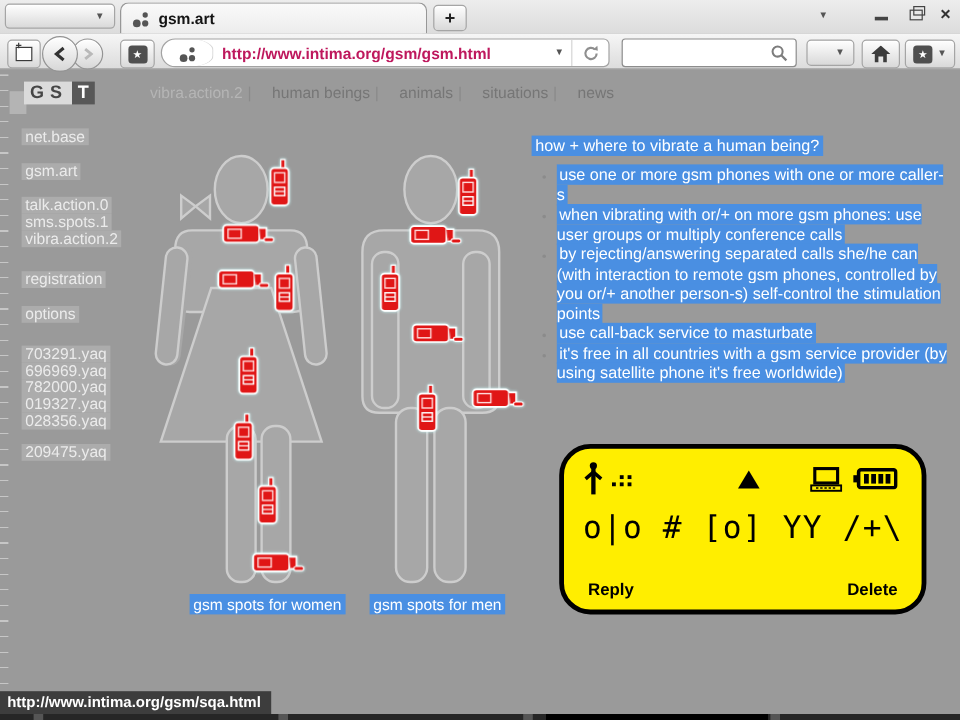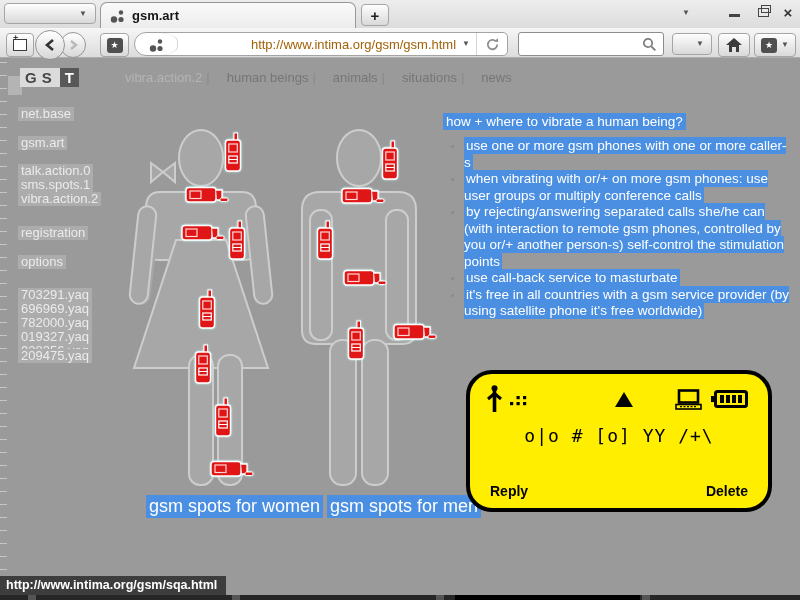--- a/index.html
+++ b/index.html
@@ -37,21 +37,21 @@
     display:flex;align-items:center;justify-content:center;}
   .back-button{left:35px;top:2px;width:28px;height:28px;z-index:2;}
   .forward-button{left:60px;top:4px;width:24px;height:24px;z-index:1;}
   .bookmark-button{left:100px;top:5px;width:27px;height:22px;}
   .dark-sq{width:16px;height:15px;background:#4f4f4f;border-radius:3px;color:#fff;
     font-size:9px;display:flex;align-items:center;justify-content:center;}
   .address-bar{position:absolute;left:134px;top:4px;width:374px;height:24px;background:#fff;
     border:1px solid #a3a3a3;border-radius:12px 5px 5px 12px;display:flex;align-items:center;box-sizing:border-box;}
   .fav-chip{width:42px;height:22px;border-right:1px solid #d5d5d5;border-radius:11px 40% 40% 11px;
     display:flex;align-items:center;justify-content:center;}
-  .url-text{font-size:13px;font-weight:normal;color:#a16207;margin-left:7px;flex:1;white-space:nowrap;overflow:hidden;text-align:right;}
+  .url-text{font-size:13px;font-weight:bold;color:#be185d;margin-left:7px;flex:1;white-space:nowrap;overflow:hidden;}
   .addr-arrow{padding:0 6px;border-right:1px solid #d5d5d5;height:100%;display:flex;align-items:center;}
   .reload-button{width:30px;display:flex;align-items:center;justify-content:center;}
   .search-field{position:absolute;left:518px;top:4px;width:146px;height:24px;background:#fff;
     border:1px solid #8d8d8d;border-radius:3px;box-sizing:border-box;display:flex;align-items:center;justify-content:flex-end;padding-right:6px;}
   .engine-dd{left:672px;top:5px;width:40px;height:22px;justify-content:flex-end;padding-right:7px;box-sizing:border-box;}
   .home-button{left:718px;top:5px;width:30px;height:22px;}
   .panels-button{left:754px;top:5px;width:40px;height:22px;gap:4px;}
   
   .page{position:absolute;left:0;top:58px;width:800px;height:537px;background:#9a9a9a;}
   .ruler{position:absolute;left:0;top:4px;width:7px;height:525px;
@@ -65,30 +65,30 @@
   .topnav{position:absolute;left:125px;top:12px;font-size:13px;color:#767676;white-space:nowrap;}
   .topnav .active{color:#b5b5b5;}
   .topnav .sep{margin:0 4px;color:#8a8a8a;}
   .topnav a{color:#767676;text-decoration:none;padding-left:13px;}
   .hl{background:#4a8fe2;color:#fff;padding:1px 3px;}
   .heading-block{position:absolute;left:443px;top:56px;width:346px;font-size:13.5px;}
   .bullets{margin:9px 0 16px 0;padding-left:21px;}
   .bullets li{margin:0;padding:0;line-height:16.5px;}
   .bullets li::marker{color:#8b8b8b;font-size:10px;}
   .bullets span{background:#4a8fe2;color:#fff;font-size:13.5px;line-height:16.5px;padding:1px 2px;}
-  .fig-label{position:absolute;font-size:18px;}
+  .fig-label{position:absolute;font-size:13px;margin-left:12px;}
   .figures{position:absolute;left:125px;top:47px;}
   
   .phone-panel{position:absolute;left:466px;top:312px;width:306px;height:142px;background:#ffee00;
     border:4px solid #000;border-radius:26px;box-sizing:border-box;}
   .screen-top{display:flex;align-items:center;padding:11px 20px 0 16px;}
   .tri{width:0;height:0;border-left:9px solid transparent;border-right:9px solid transparent;
     border-bottom:15px solid #000;margin-left:auto;}
   .screen-msg{margin-top:12px;text-align:center;font-family:"DejaVu Sans Mono",monospace;
-    font-size:18px;color:#000;letter-spacing:1px;white-space:pre;}
+    font-size:26px;color:#000;letter-spacing:1px;white-space:pre;}
   .screen-keys{position:absolute;left:20px;right:20px;bottom:9px;display:flex;
     justify-content:space-between;font-size:14px;font-weight:bold;color:#000;}
   
   .status-tooltip{position:absolute;left:0;top:518px;height:19px;background:#3d3d3d;color:#fff;
     font-size:12.5px;font-weight:bold;line-height:19px;padding:0 9px 0 6px;white-space:nowrap;}
   .bottom-strip{position:absolute;left:0;top:537px;width:800px;height:5px;background:#262626;}
   .bottom-strip i{position:absolute;top:0;height:5px;background:#555;width:8px;}
   .bottom-strip .blk{position:absolute;left:455px;width:185px;height:5px;background:#000;}
 </style>
 </head>
@@ -185,21 +185,21 @@
   <span class="chip" style="top:106px">talk.action.0</span>
   <span class="chip" style="top:120px">sms.spots.1</span>
   <span class="chip" style="top:134px">vibra.action.2</span>
   <span class="chip" style="top:168px">registration</span>
   <span class="chip" style="top:197px">options</span>
   <span class="chip" style="top:230px">703291.yaq</span>
   <span class="chip" style="top:244px">696969.yaq</span>
   <span class="chip" style="top:258px">782000.yaq</span>
   <span class="chip" style="top:272px">019327.yaq</span>
   <span class="chip" style="top:286px">028356.yaq</span>
-  <span class="chip" style="top:291px">209475.yaq</span>
+  <span class="chip" style="top:312px">209475.yaq</span>
 
   <div class="topnav">
     <span class="active">vibra.action.2</span><span class="sep">|</span><a href="#">human beings</a><span class="sep">|</span><a href="#">animals</a><span class="sep">|</span><a href="#">situations</a><span class="sep">|</span><a href="#">news</a>
   </div>
 
   <svg class="figures" width="330" height="408" viewBox="125 105 330 408">
     <defs>
       <g id="phoneV">
         <rect x="10" y="0" width="3.5" height="9" fill="#e01515" stroke="#fff" stroke-width="1"></rect>
         <rect x="1.5" y="7" width="15" height="31" rx="3" fill="#e01515" stroke="#fff" stroke-width="1.4"></rect>
@@ -252,21 +252,21 @@
       <use href="#phoneV" x="381" y="141"></use>
       <use href="#phoneH" x="342" y="186"></use>
       <use href="#phoneV" x="316" y="221"></use>
       <use href="#phoneH" x="344" y="268"></use>
       <use href="#phoneV" x="347" y="321"></use>
       <use href="#phoneH" x="394" y="322"></use>
     </g>
   </svg>
 
   <span class="fig-label hl" style="left:146px;top:437px">gsm spots for women</span>
-  <span class="fig-label hl" style="left:327px;top:437px">gsm spots for men</span>
+  <span class="fig-label hl" style="left:296px;top:437px">gsm spots for men</span>
 
   <div class="heading-block">
     <span class="hl">how + where to vibrate a human being?</span>
     <ul class="bullets">
       <li><span>use one or more gsm phones with one or more caller-s</span></li>
       <li><span>when vibrating with or/+ on more gsm phones: use user groups or multiply conference calls</span></li>
       <li><span>by rejecting/answering separated calls she/he can (with interaction to remote gsm phones, controlled by you or/+ another person-s) self-control the stimulation points</span></li>
       <li><span>use call-back service to masturbate</span></li>
       <li><span>it's free in all countries with a gsm service provider (by using satellite phone it's free worldwide)</span></li>
     </ul>

